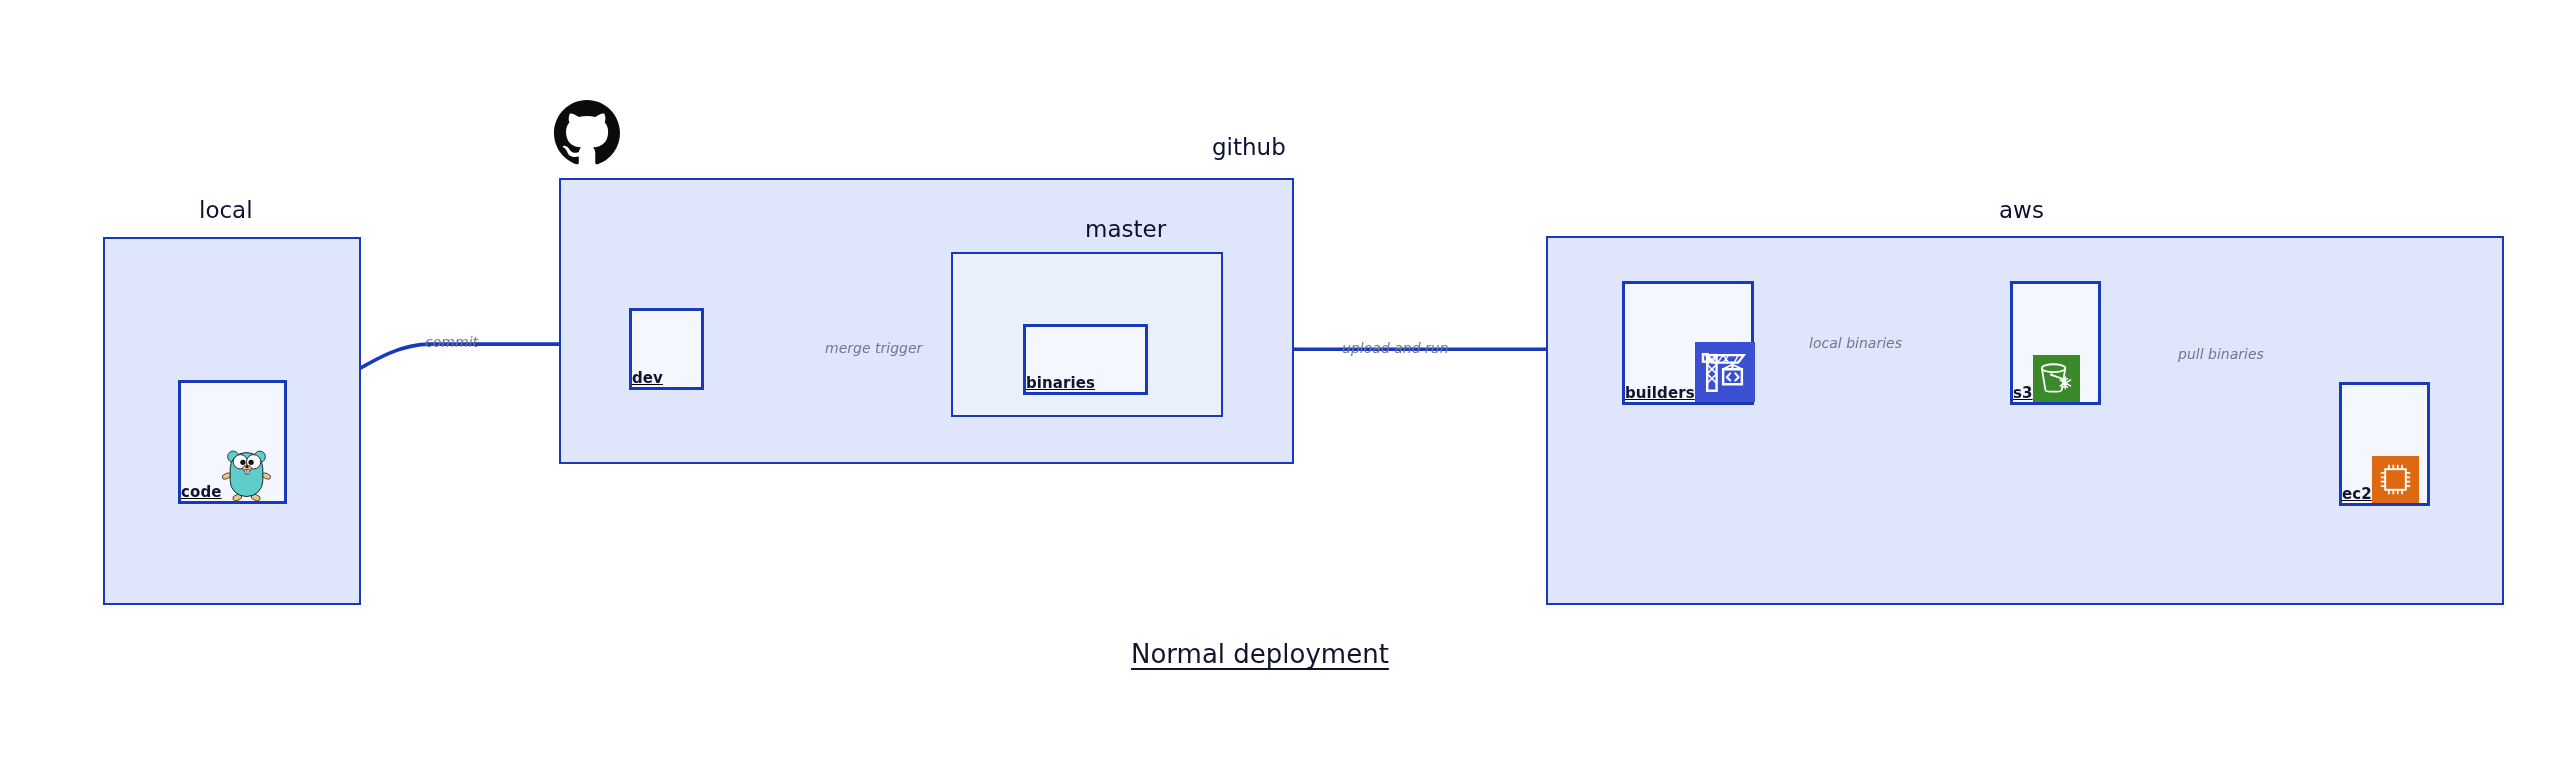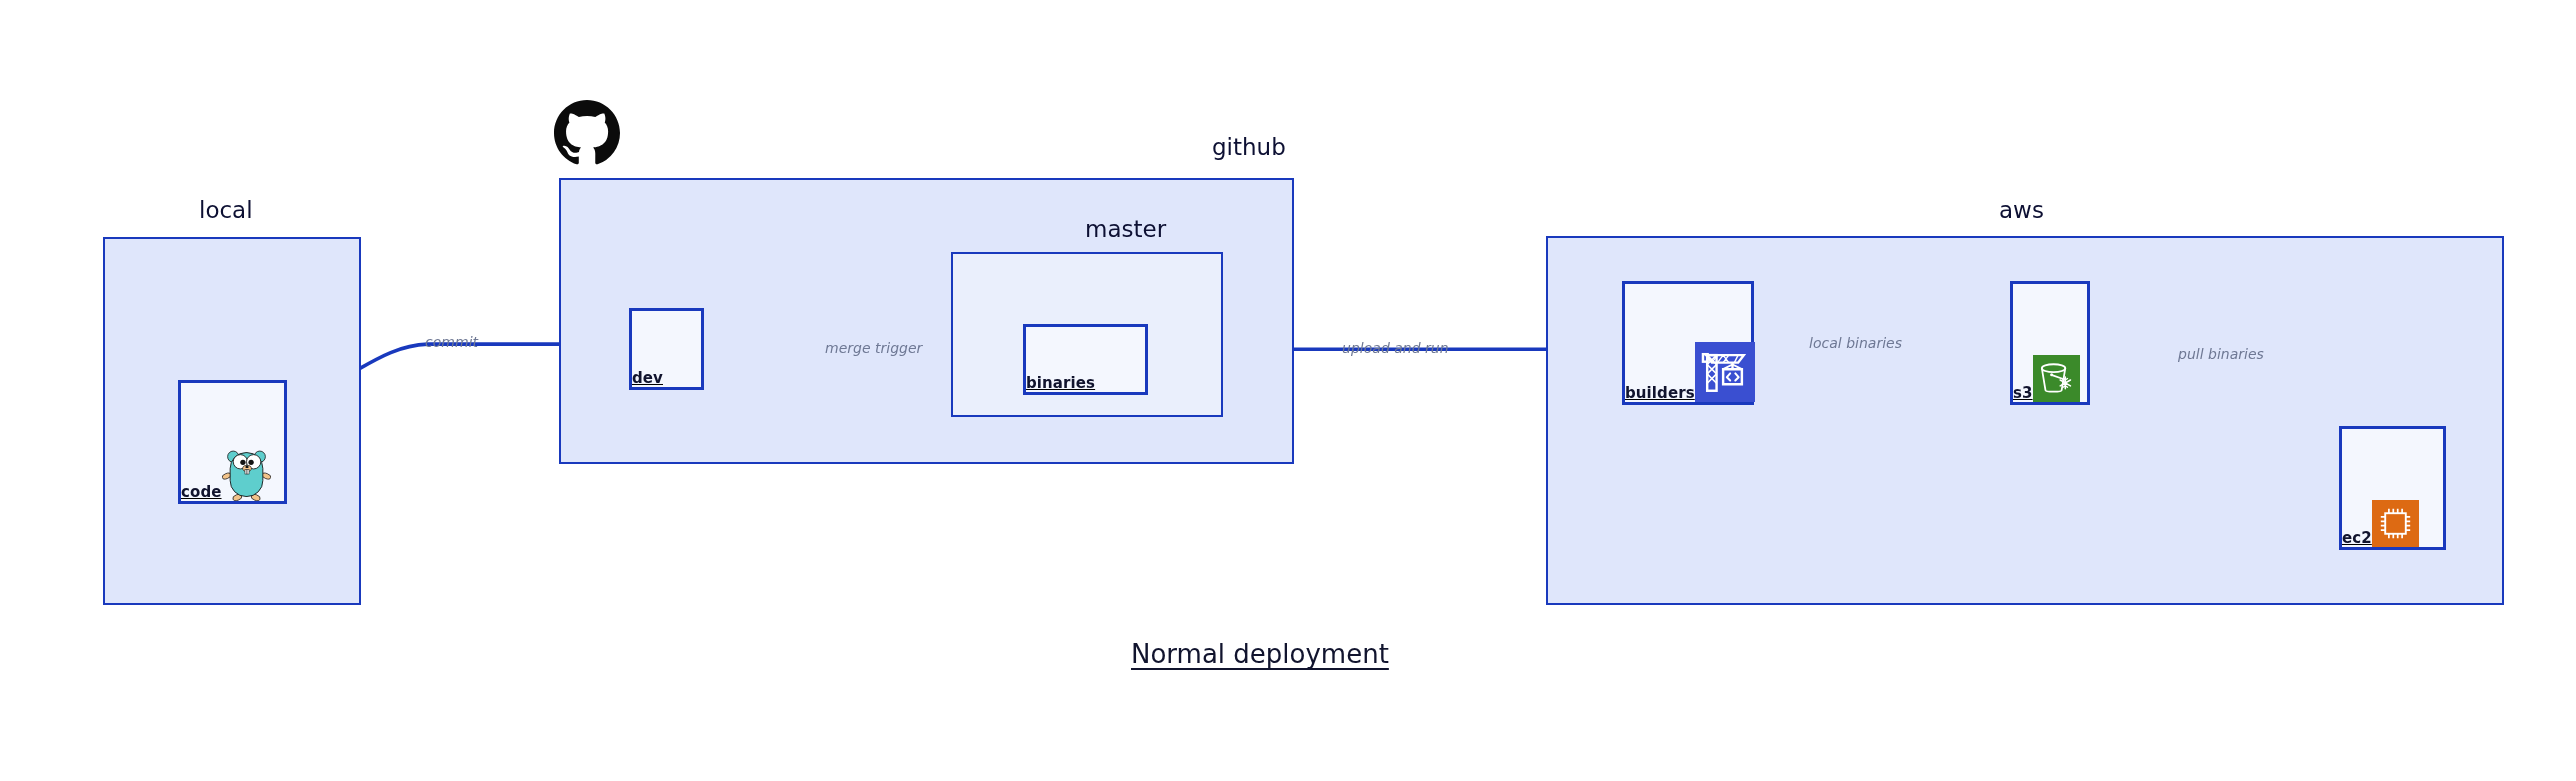--- a/index.html
+++ b/index.html
@@ -142,21 +142,21 @@
         <g fill="none" stroke="#ffffff" stroke-width="2.2" stroke-linecap="round" stroke-linejoin="round">
           <path d="M37.5,33.5 L34,37.5 L37.5,41"></path>
           <path d="M43,33.5 L46.5,37.5 L43,41"></path>
         </g>
       </svg>
     </div>
   </div>
 
   <div class="edge-label on-fill" style="left:1807px;top:335px;">local binaries</div>
 
-  <div class="node inner" style="left:2010px;top:281px;width:80px;height:124px;">
+  <div class="node inner" style="left:2010px;top:281px;width:91px;height:124px;">
     <div class="node-label">s3</div>
     <div class="node-icon">
       <svg width="47" height="47" viewBox="0 0 64 64">
         <rect x="0" y="0" width="64" height="64" fill="#3b8a2a"></rect>
         <g fill="none" stroke="#ffffff" stroke-width="2.4" stroke-linejoin="round">
           <ellipse cx="28" cy="18" rx="16" ry="5.4"></ellipse>
           <path d="M12,18 L17,48 C17,50.6 39,50.6 39,48 L44,18"></path>
           <path d="M25,27 L42,33"></path>
         </g>
         <circle cx="25.4" cy="27" r="2.1" fill="#ffffff"></circle>
@@ -164,21 +164,21 @@
         <g stroke="#ffffff" stroke-width="2.1" stroke-linecap="round">
           <path d="M44,30 L44,46 M37,34 L51,42 M51,34 L37,42"></path>
           <path d="M41,32 L44,34 L47,32 M41,44 L44,42 L47,44" stroke-width="1.8" fill="none"></path>
         </g>
       </svg>
     </div>
   </div>
 
   <div class="edge-label on-fill" style="left:2176px;top:346px;">pull binaries</div>
 
-  <div class="node inner" style="left:2339px;top:382px;width:107px;height:124px;margin-top:44px;">
+  <div class="node inner" style="left:2339px;top:382px;width:91px;height:124px;">
     <div class="node-label">ec2</div>
     <div class="node-icon">
       <svg width="47" height="47" viewBox="0 0 64 64">
         <rect x="0" y="0" width="64" height="64" fill="#dd6a13"></rect>
         <rect x="18" y="18" width="28" height="28" fill="none" stroke="#ffffff" stroke-width="2.6"></rect>
         <g stroke="#ffffff" stroke-width="2.3" stroke-linecap="butt">
           <path d="M23,18 L23,12 M29,18 L29,12 M35,18 L35,12 M41,18 L41,12"></path>
           <path d="M23,46 L23,52 M29,46 L29,52 M35,46 L35,52 M41,46 L41,52"></path>
           <path d="M18,23 L12,23 M18,29 L12,29 M18,35 L12,35 M18,41 L12,41"></path>
           <path d="M46,23 L52,23 M46,29 L52,29 M46,35 L52,35 M46,41 L52,41"></path>

